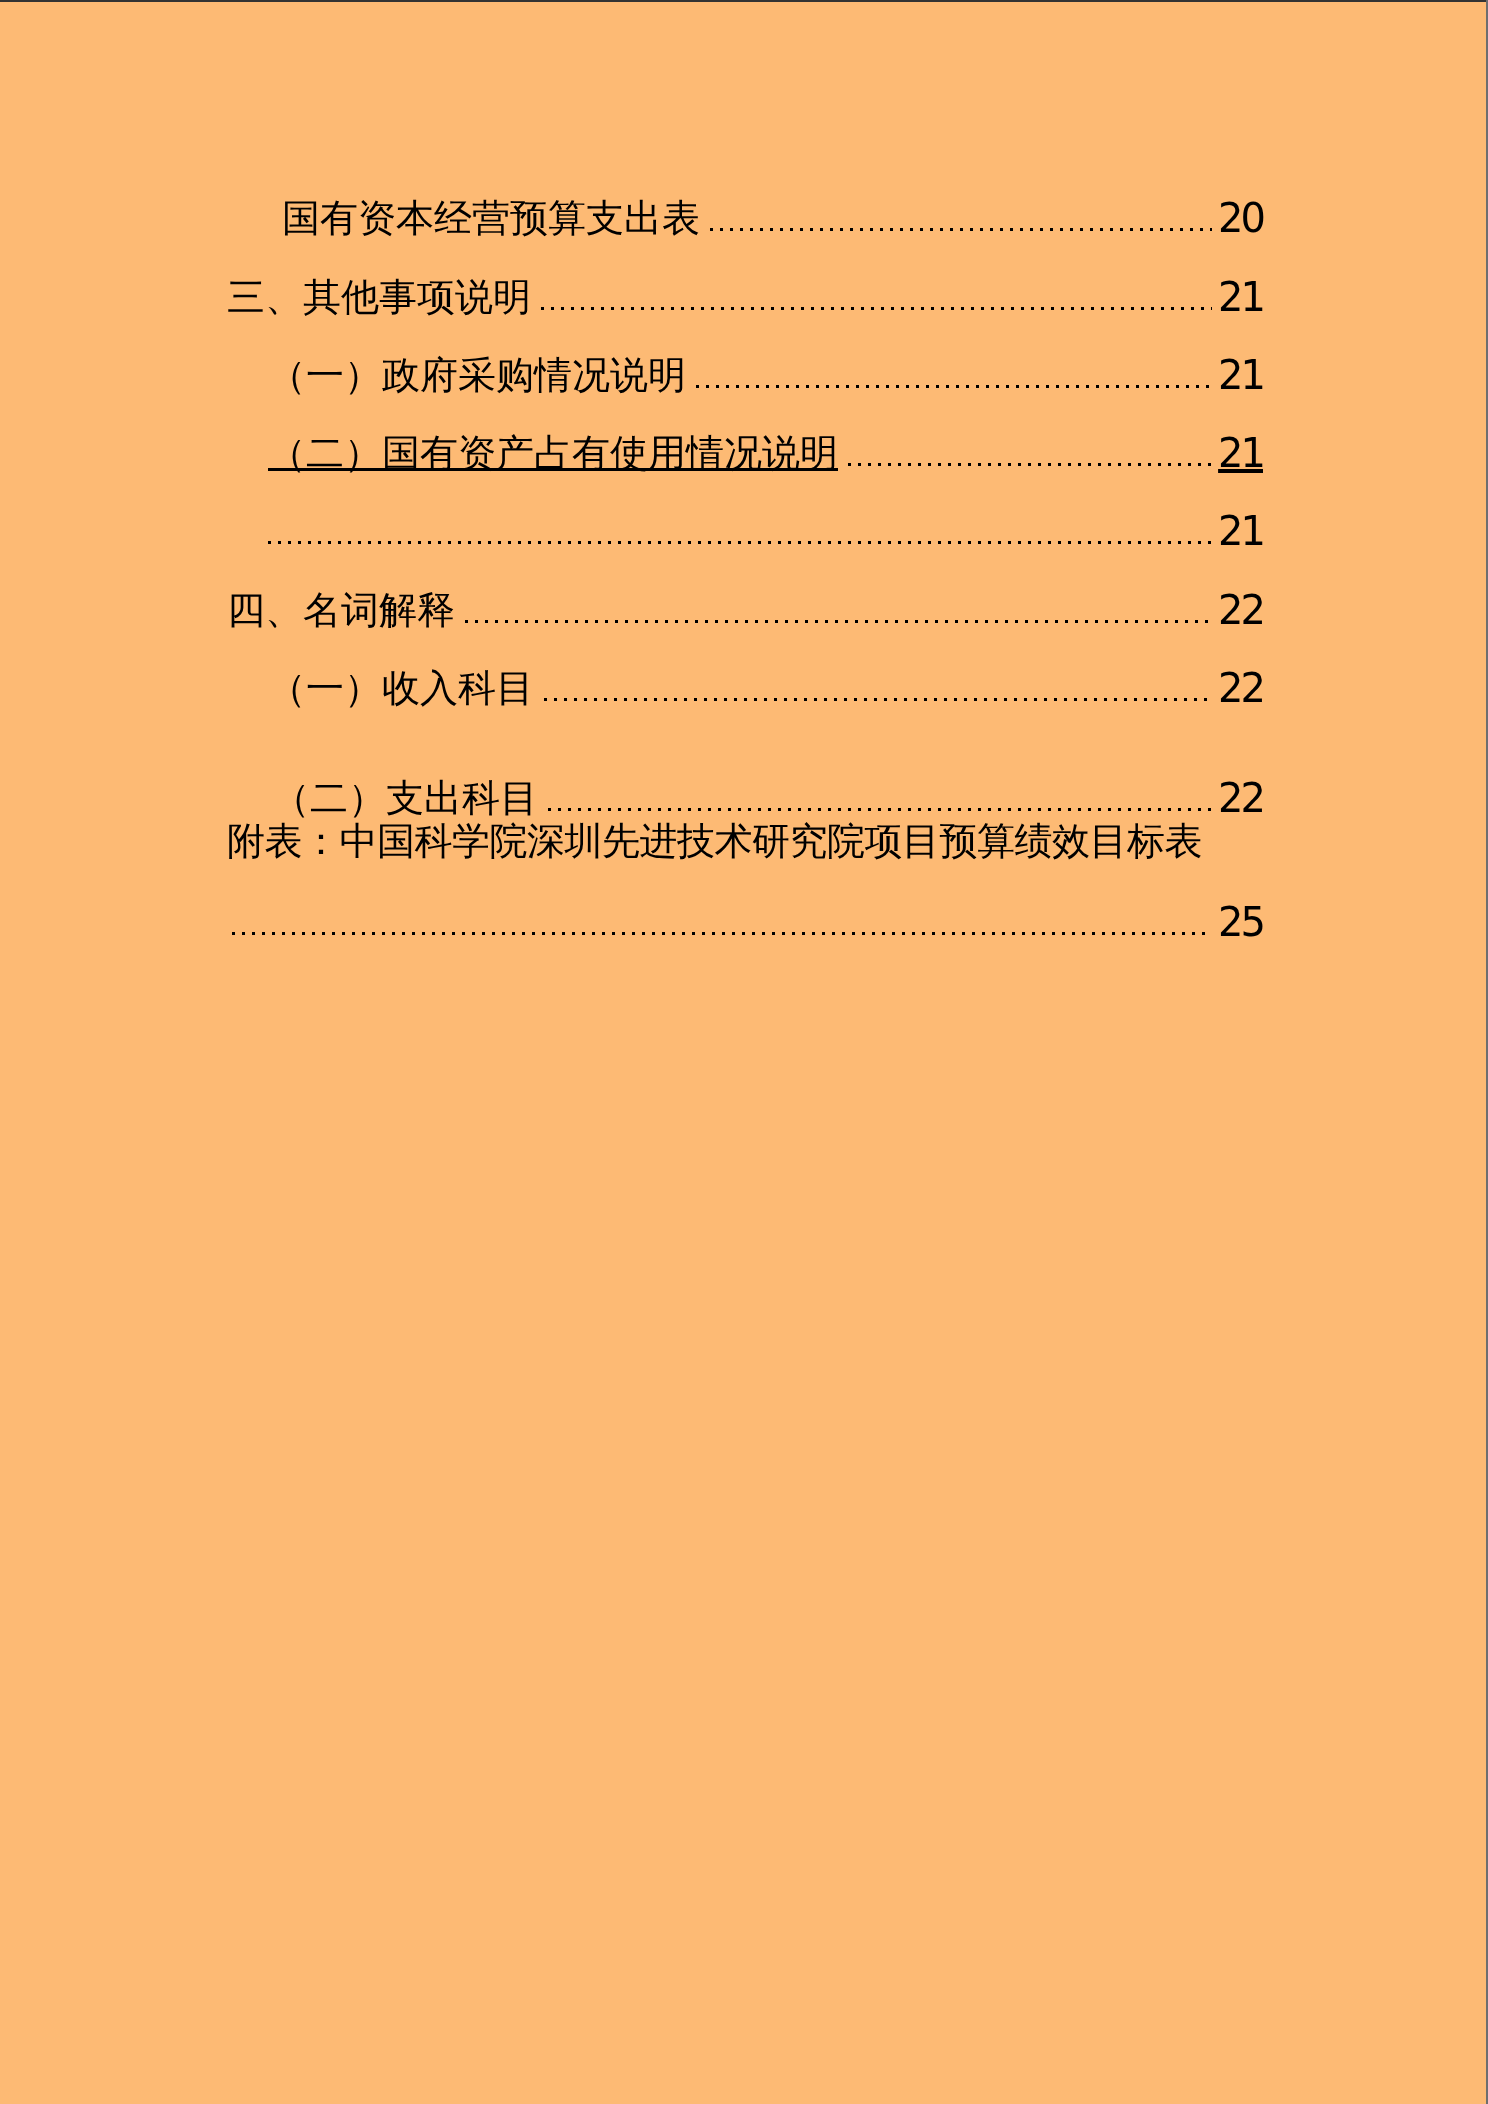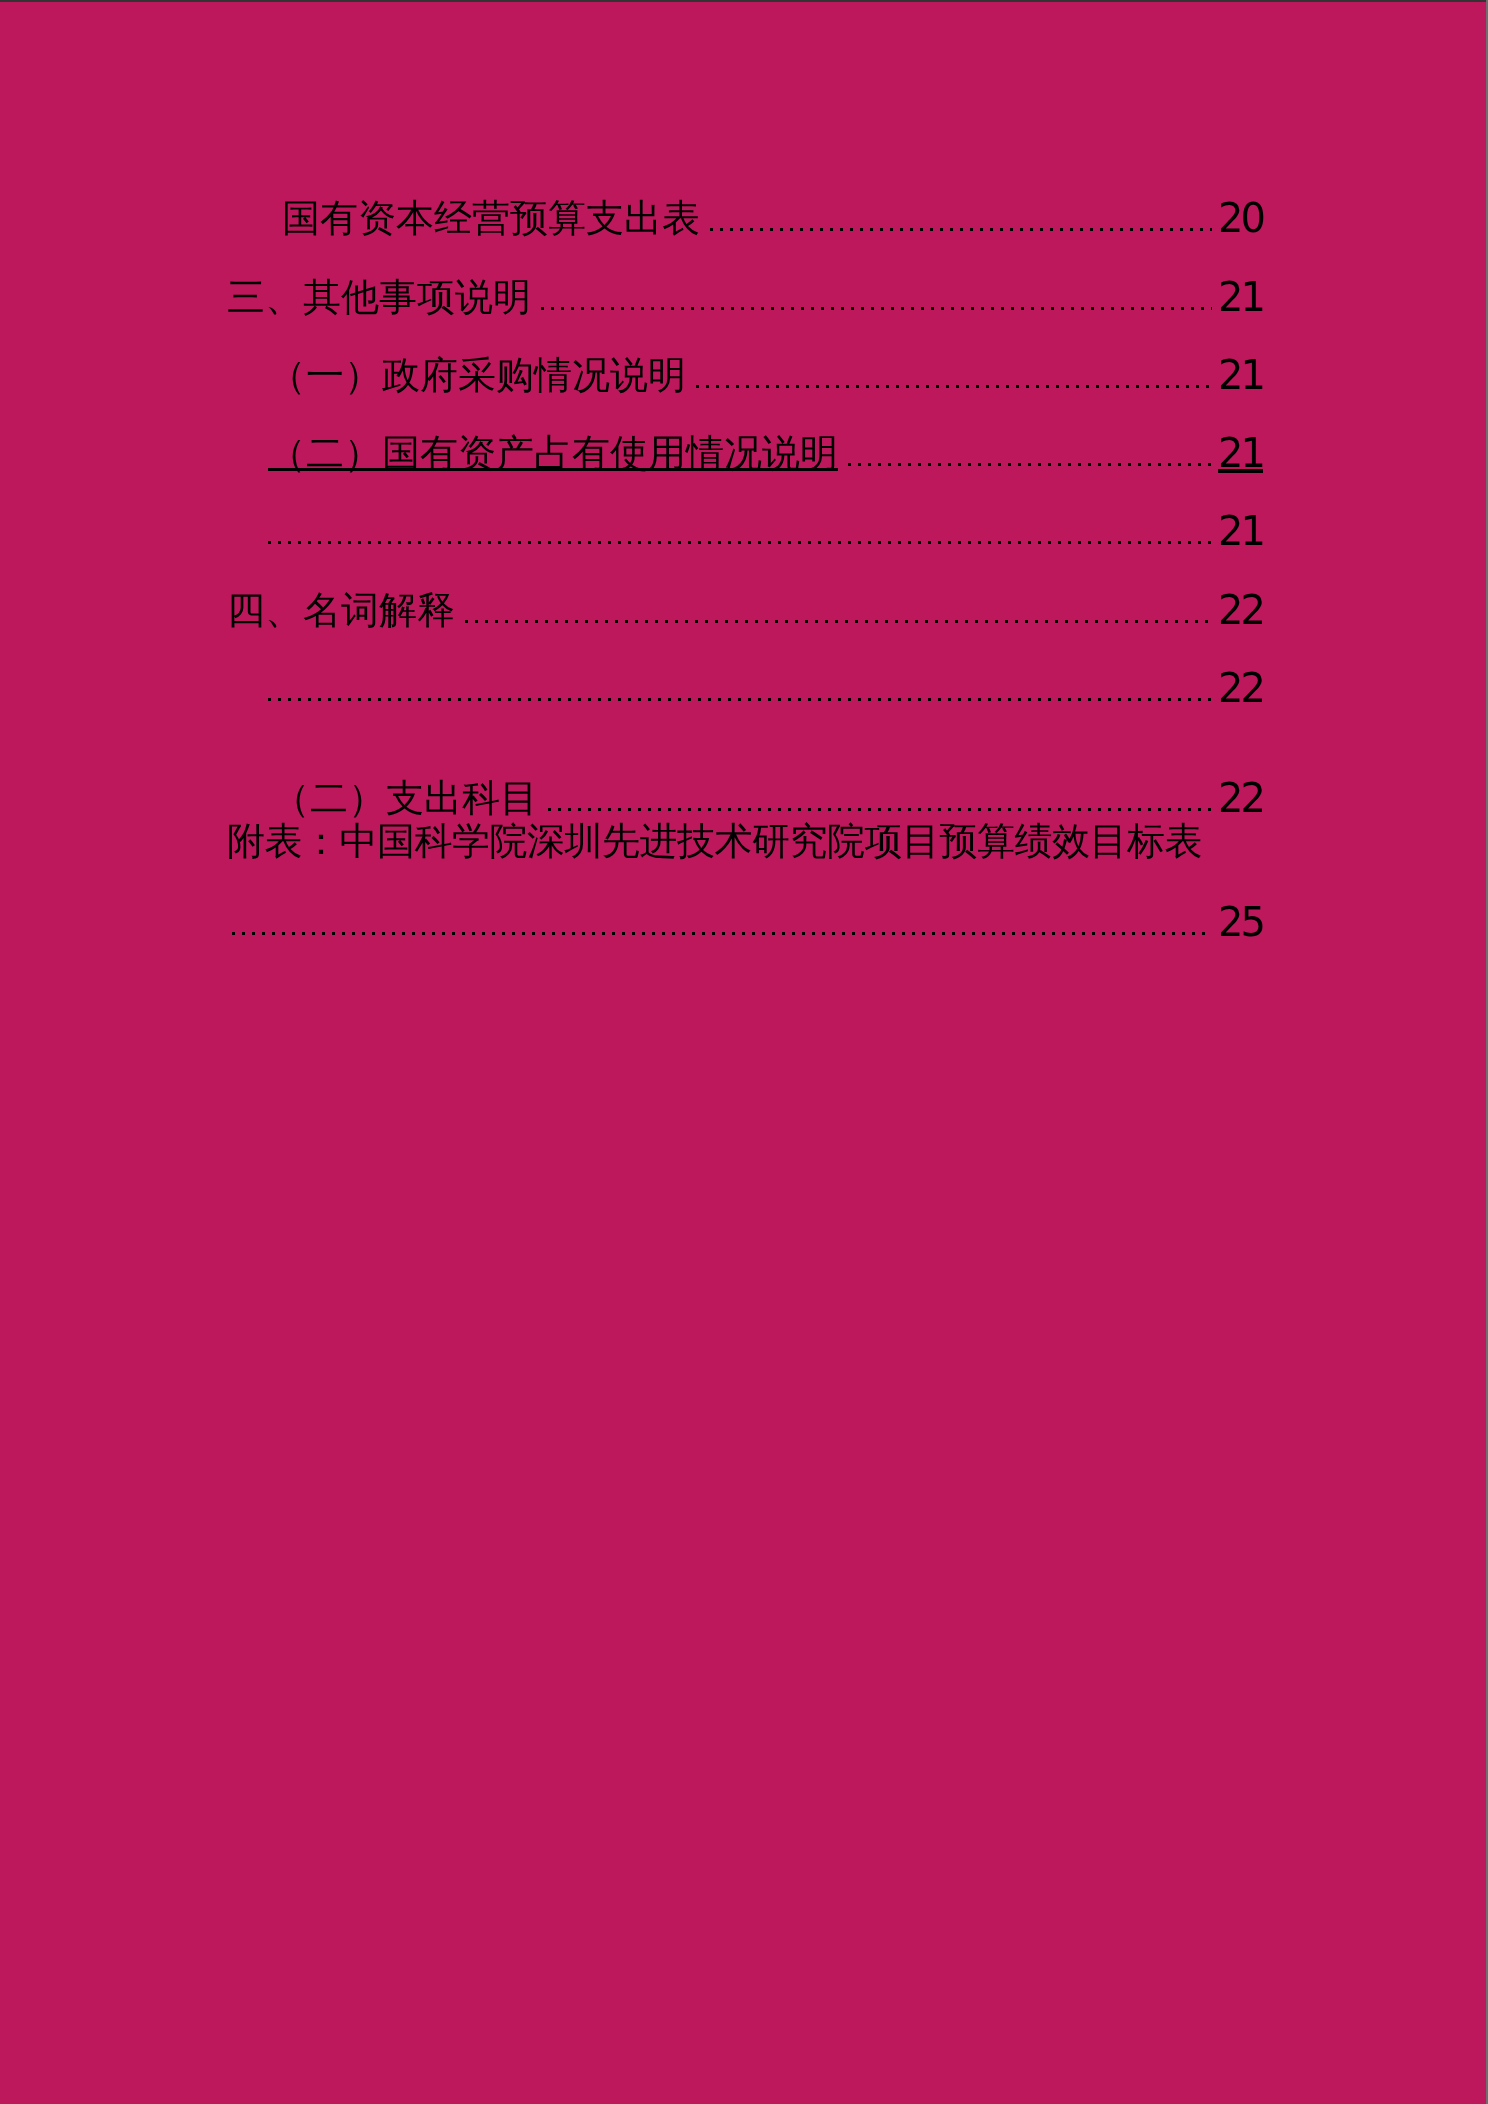--- a/index.html
+++ b/index.html
@@ -12,21 +12,21 @@
     height: 2104px;
     position: relative;
     overflow: hidden;
   }
   .page {
     position: absolute;
     left: 0;
     top: 0;
     width: 1488px;
     height: 2104px;
-    background: #be185d;
+    background: #fdba74;
   }
   .top-border {
     position: absolute;
     left: 0;
     top: 0;
     width: 1488px;
     height: 2px;
     background: #333333;
   }
   .right-border {
@@ -127,20 +127,21 @@
     <span class="page-num">21</span>
   </div>
 
   <div class="toc-entry sans" style="left:227px; top:585px;">
     <span class="title">四、名词解释</span>
     <span class="leader"></span>
     <span class="page-num">22</span>
   </div>
 
   <div class="toc-entry serif" style="left:268px; top:663px;">
+    <span class="title">（一）收入科目</span>
     <span class="leader"></span>
     <span class="page-num">22</span>
   </div>
 
   <div class="toc-entry serif" style="left:272px; top:741px;margin-top:32px;">
     <span class="title">（二）支出科目</span>
     <span class="leader"></span>
     <span class="page-num">22</span>
   </div>
 

